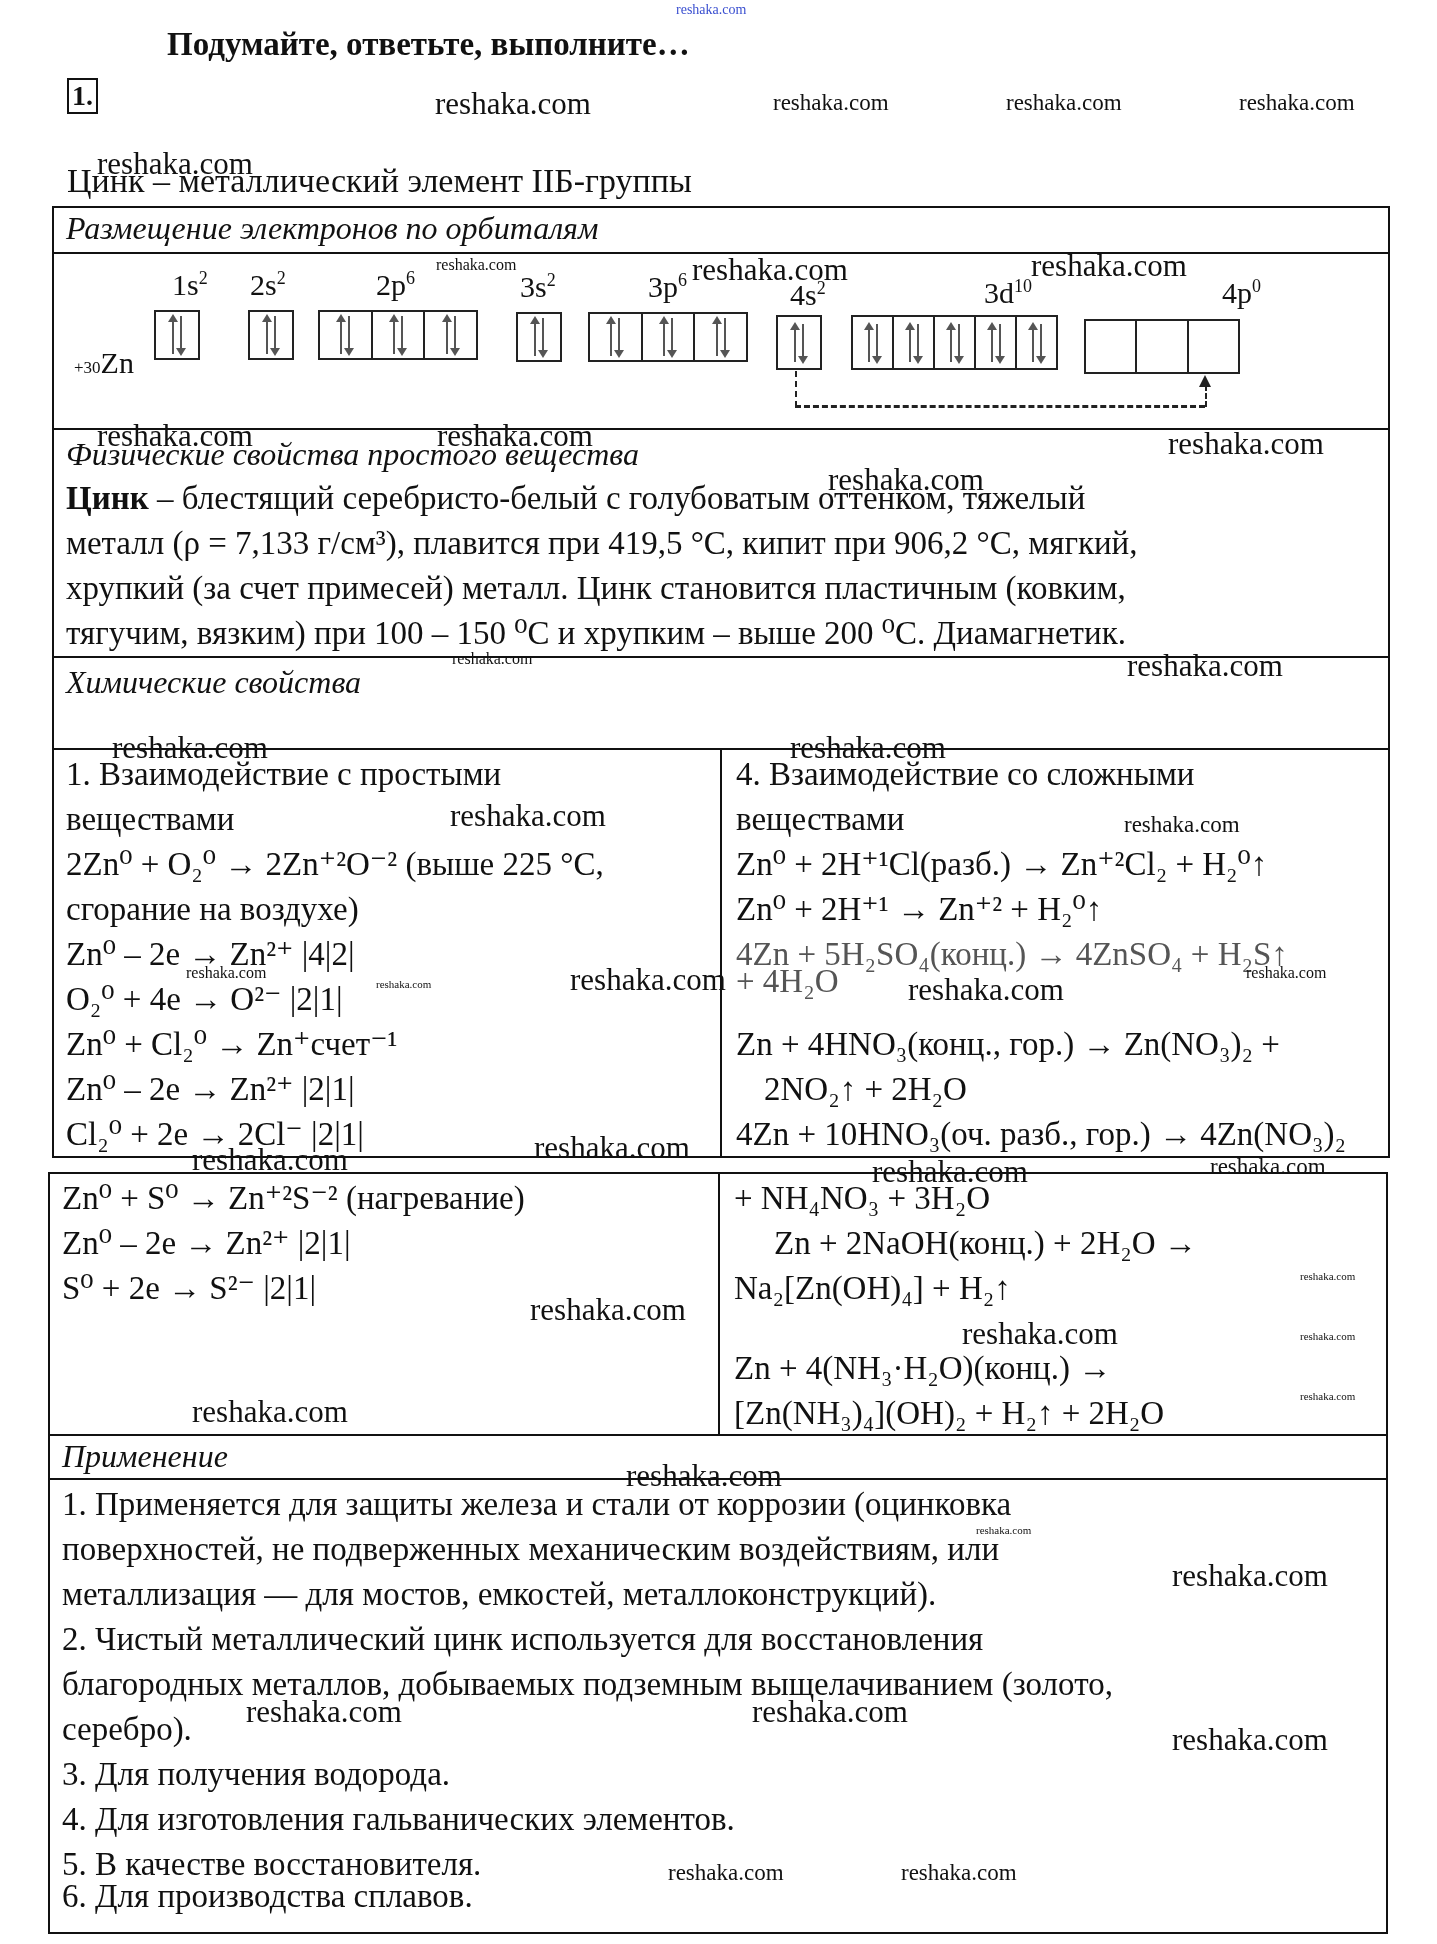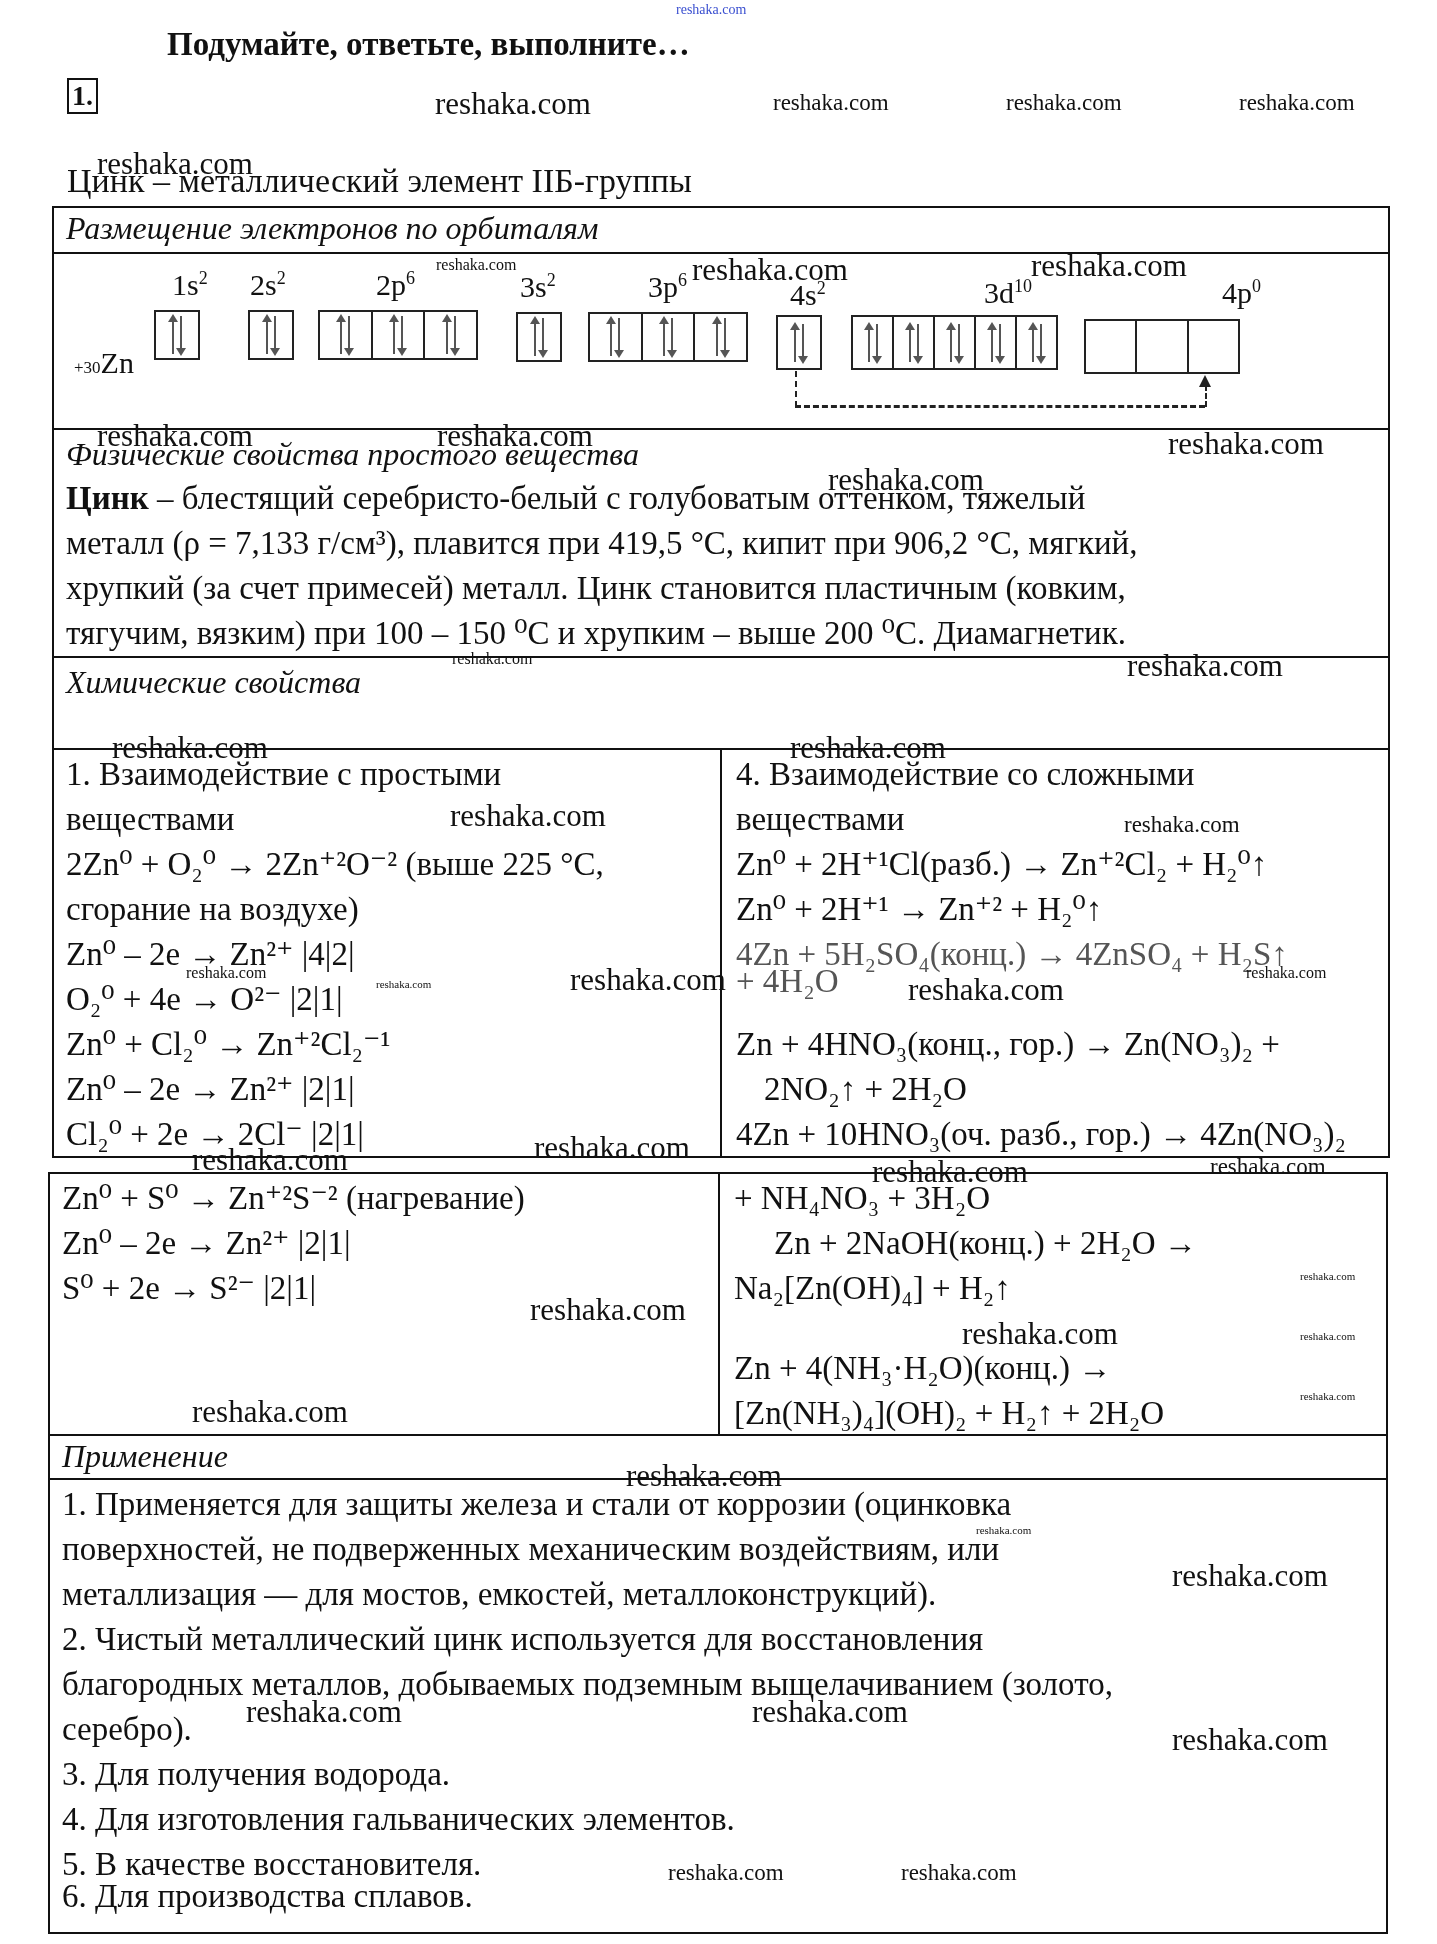--- a/index.html
+++ b/index.html
@@ -173,21 +173,21 @@
 <div class="wm wm-big" style="left:1127px;top:648px;">reshaka.com</div>
 <div class="wm wm-big" style="left:112px;top:730px;">reshaka.com</div>
 <div class="wm wm-big" style="left:790px;top:730px;">reshaka.com</div>
 
 <div class="txt" style="left:66px;top:752px;">1. Взаимодействие с простыми</div>
 <div class="txt" style="left:66px;top:797px;">веществами</div>
 <div class="txt" style="left:66px;top:842px;">2Zn⁰ + O₂⁰ → 2Zn⁺²O⁻² (выше 225 °С,</div>
 <div class="txt" style="left:66px;top:887px;">сгорание на воздухе)</div>
 <div class="txt" style="left:66px;top:932px;">Zn⁰ – 2e → Zn²⁺   |4|2|</div>
 <div class="txt" style="left:66px;top:977px;">O₂⁰ + 4e → O²⁻     |2|1|</div>
-<div class="txt" style="left:66px;top:1022px;">Zn⁰ + Cl₂⁰ → Zn⁺²Cl₂⁻¹</div>
+<div class="txt" style="left:66px;top:1022px;">Zn⁰ + Cl₂⁰ → Zn⁺счет⁻¹</div>
 <div class="txt" style="left:66px;top:1067px;">Zn⁰ – 2e → Zn²⁺    |2|1|</div>
 <div class="txt" style="left:66px;top:1112px;">Cl₂⁰ + 2e → 2Cl⁻    |2|1|</div>
 <div class="wm wm-big" style="left:450px;top:798px;">reshaka.com</div>
 <div class="wm wm-small" style="left:186px;top:964px;">reshaka.com</div>
 <div class="wm wm-tiny" style="left:376px;top:978px;">reshaka.com</div>
 <div class="wm wm-big" style="left:570px;top:962px;">reshaka.com</div>
 
 <div class="txt" style="left:736px;top:752px;">4. Взаимодействие со сложными</div>
 <div class="txt" style="left:736px;top:797px;">веществами</div>
 <div class="txt" style="left:736px;top:842px;">Zn⁰ + 2H⁺¹Cl(разб.) → Zn⁺²Cl₂ + H₂⁰↑</div>

